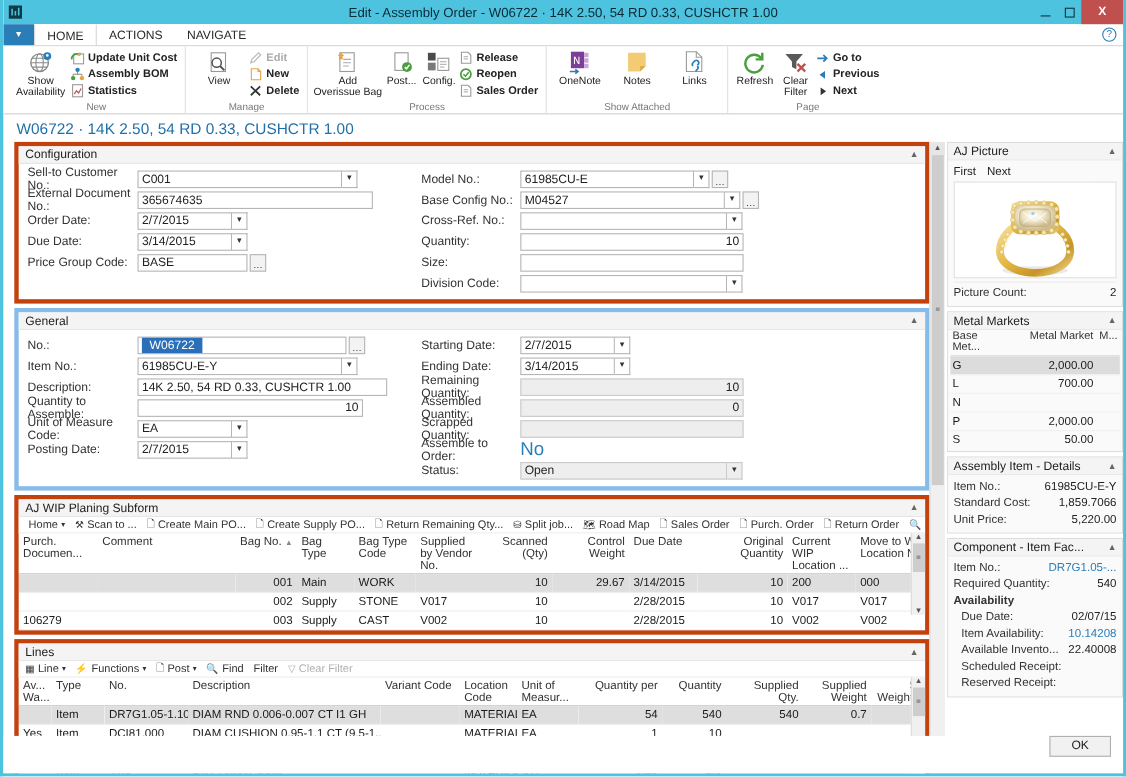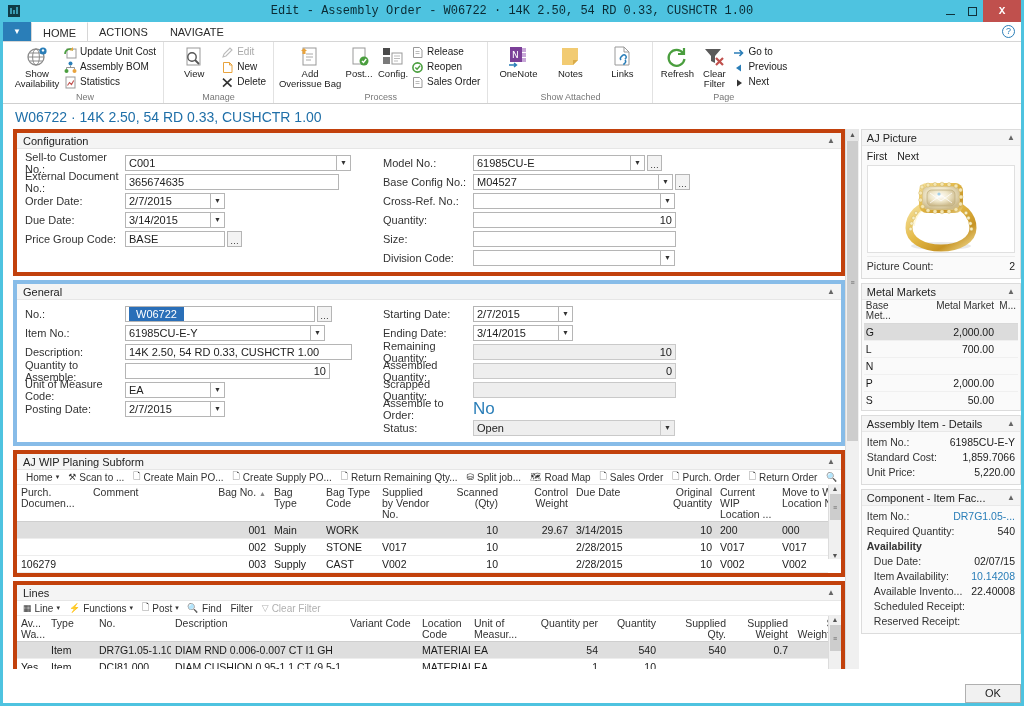--- a/index.html
+++ b/index.html
@@ -22,21 +22,20 @@
   }
 
   
   .titlebar {
     height: 22px;
     background: #4ec3e0;
     display: flex;
     align-items: center;
     position: relative;
     color: #0d2b33;
-    font-family: Liberation Mono, monospace;
   }
   .titlebar .app-icon {
     width: 22px; height: 22px;
     display: flex; align-items: center; justify-content: center;
     font-size: 13px; font-weight: bold; color: #123;
   }
   .titlebar .title-text {
     position: absolute;
     left: 0; right: 0;
     text-align: center;
@@ -111,23 +110,23 @@
   }
   .rbig {
     width: 52px;
     display: flex; flex-direction: column; align-items: center;
     padding: 1px 0;
     font-size: 9.5px; color: #222; text-align: center; line-height: 10px;
   }
   .rbig .ic { height: 24px; display:flex; align-items:center; justify-content:center; }
   .rcol { display: flex; flex-direction: column; justify-content: flex-start; padding-top: 1px; }
   .rsmall {
-    display: flex; align-items: flex-start; gap: 3px;
+    display: flex; align-items: center; gap: 3px;
     font-size: 10px; padding: 1px 3px 1px 1px; color: #222;
-    height: 15px; white-space: nowrap;
+    height: 15px; white-space: nowrap; font-weight: bold;
   }
   .rsmall.dim { color: #aaa; }
   .rsmall .ic { width: 13px; height: 13px; display:flex; align-items:center; justify-content:center; }
 
   
   .doc-title {
     padding: 5px 12px 4px;
     font-size: 14px;
     color: #1f6fa8;
   }
@@ -315,22 +314,22 @@
     border: 1px solid #d4d4d4;
     background: #f4f4f4;
     height: 17px;
     display: flex; align-items: center; padding: 0 6px;
     font-size: 11px;
   }
   .footer-tab .chev { margin-left: auto; font-size: 8px; color: #666; }
   .footer-bar {
     position: absolute; left: 0; right: 0; bottom: 0;
     height: 34px; background: #fff;
-    display: flex; align-items: flex-end; justify-content: flex-end;
-    padding-right: 0;
+    display: flex; align-items: flex-start; justify-content: flex-end;
+    padding-right: 11px;
   }
   .ok-btn {
     width: 56px; height: 19px;
     border: 1px solid #b0b0b0; background: #f1f1f1;
     font-size: 11px; text-align: center; line-height: 17px;
     color: #222;
   }
   svg { display: block; }
 </style>
 </head>
@@ -630,21 +629,21 @@
       <div class="fasttab">
         <div class="ft-head">
           <span>Configuration</span>
           <span class="chev">▲</span>
         </div>
         <div class="ft-body">
           <div class="fcol left">
             <div class="frow">
               <div class="flabel">Sell-to Customer No.:</div>
               <div class="fctl">
-                  <div class="inp" style="width:212px">C001</div>
+                  <div class="inp" style="width:186px">C001</div>
                   <div class="dd">▼</div>
                 </div>
             </div>
             <div class="frow">
               <div class="flabel">External Document No.:</div>
               <div class="fctl">
                   <div class="inp" style="width:214px">365674635</div>
                 </div>
             </div>
             <div class="frow">

